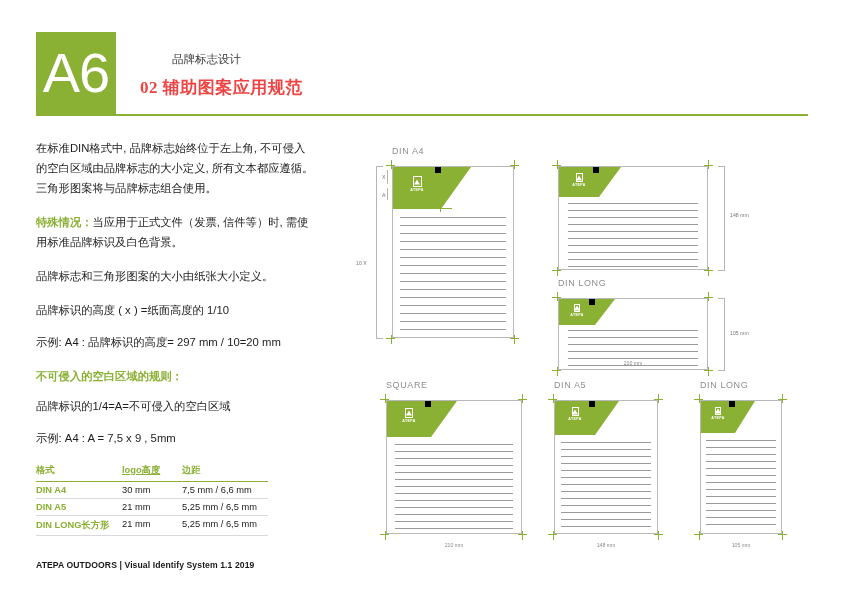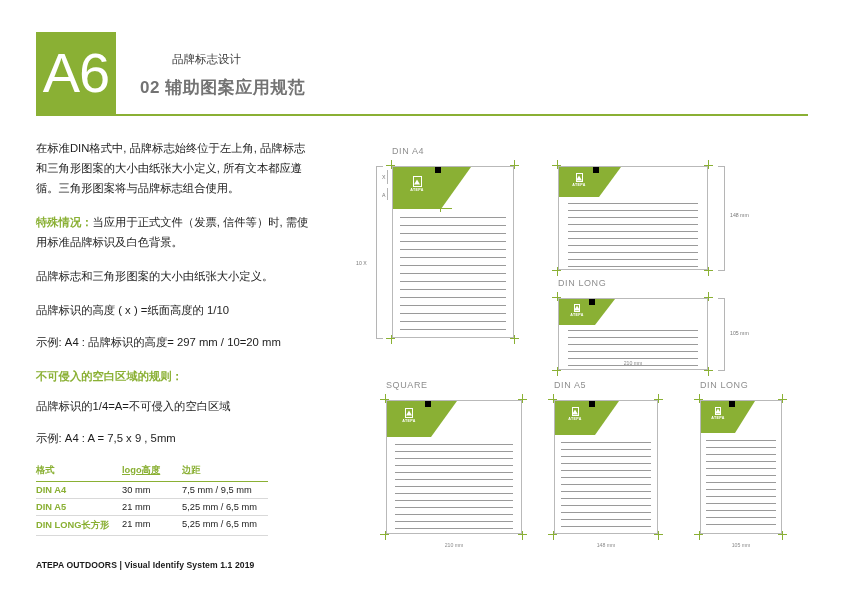--- a/index.html
+++ b/index.html
@@ -39,22 +39,23 @@
     left: 104px; top: 20px;
     font-size: 11.5px;
     color: #3a3a3a;
     margin-left: 32px;
   }
   .hdr-title {
     position: absolute;
     left: 104px; top: 44px;
     font-size: 17px;
     font-weight: bold;
-    color: #737373;
+    color: #ef4444;
     letter-spacing: 0.5px;
+    font-family: Liberation Serif, serif;
   }
   .hdr-rule {
     position: absolute;
     left: 0; top: 82px;
     width: 772px; height: 2px;
     background: #8ab034;
   }
 
   
   .left-col {
@@ -225,21 +226,21 @@
 <div class="page">
 
   <div class="header">
     <div class="hdr-badge">A6</div>
     <div class="hdr-sub">品牌标志设计</div>
     <div class="hdr-title">02  辅助图案应用规范</div>
     <div class="hdr-rule"></div>
   </div>
 
   <div class="left-col">
-    <p class="para">在标准DIN格式中, 品牌标志始终位于左上角, 品牌标志和三角形图案的大小由纸张大小定义, 所有文本都应遵循。三角形图案将与品牌标志组合使用。</p>
+    <p class="para">在标准DIN格式中, 品牌标志始终位于左上角, 不可侵入的空白区域由品牌标志的大小定义, 所有文本都应遵循。三角形图案将与品牌标志组合使用。</p>
     <p class="para"><span class="green-bold">特殊情况：</span><span>当应用于正式文件（发票, 信件等）时, 需使用标准品牌标识及白色背景。</span></p>
     <p class="para">品牌标志和三角形图案的大小由纸张大小定义。</p>
     <p class="para tight">品牌标识的高度 ( x ) =纸面高度的 1/10</p>
     <p class="para">示例: A4 : 品牌标识的高度= 297 mm / 10=20 mm</p>
     <p class="green-head">不可侵入的空白区域的规则：</p>
     <p class="para tight">品牌标识的1/4=A=不可侵入的空白区域</p>
     <p class="para">示例: A4 : A = 7,5 x 9 , 5mm</p>
   </div>
 
   <table class="spec-table">
@@ -247,21 +248,21 @@
       <tr>
         <th class="c0">格式</th>
         <th class="c1">logo高度</th>
         <th>边距</th>
       </tr>
     </thead>
     <tbody>
       <tr>
         <td class="c0">DIN A4</td>
         <td class="c1">30 mm</td>
-        <td>7,5 mm / 9,5 mm</td>
+        <td>7,5 mm / 6,6 mm</td>
       </tr>
       <tr>
         <td class="c0">DIN A5</td>
         <td class="c1">21 mm</td>
         <td>5,25 mm / 6,5 mm</td>
       </tr>
       <tr>
         <td class="c0">DIN LONG长方形</td>
         <td class="c1">21 mm</td>
         <td>5,25 mm / 6,5 mm</td>

